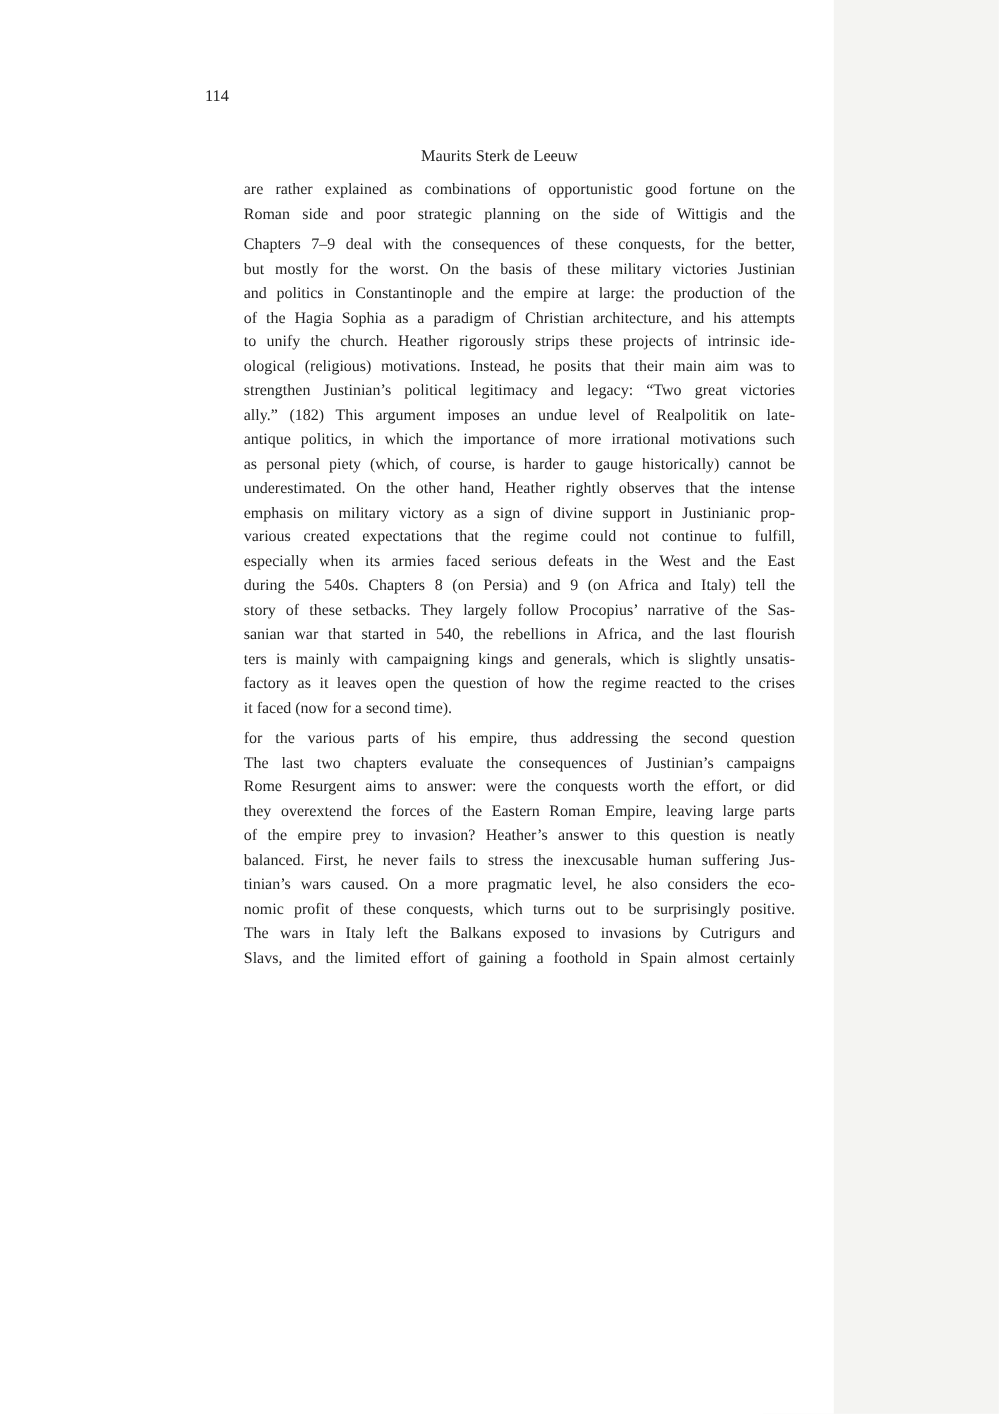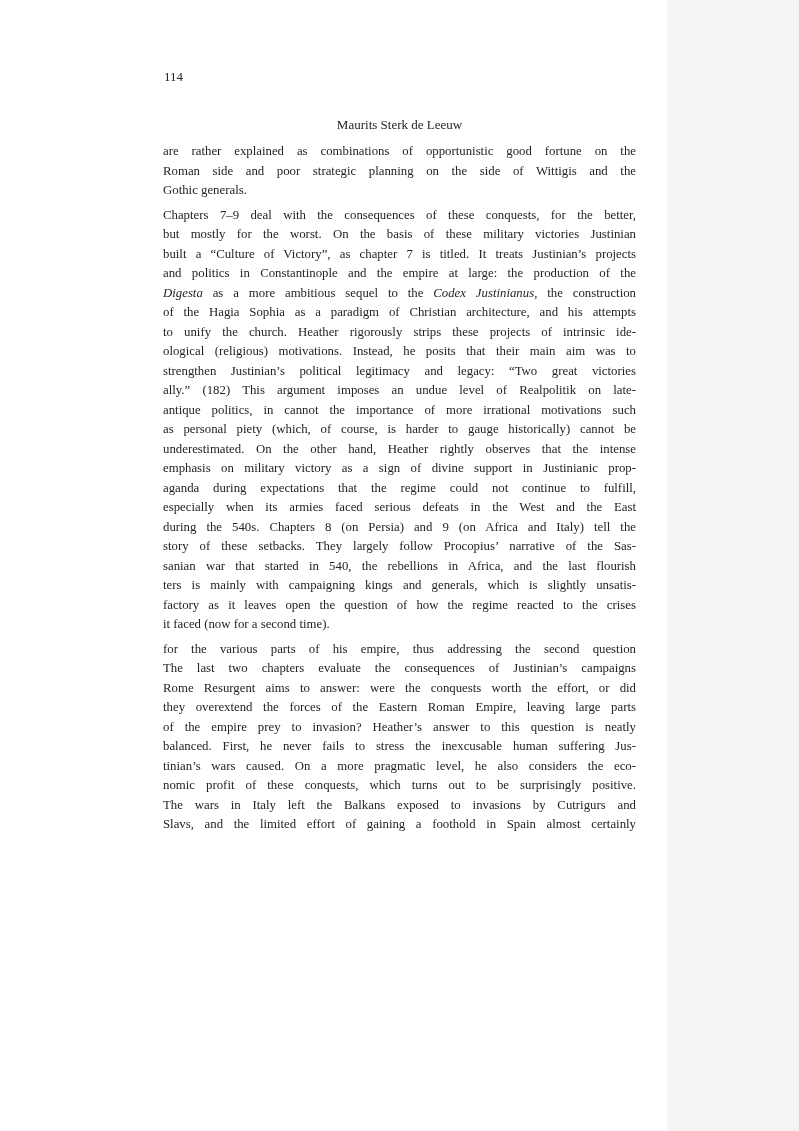--- a/index.html
+++ b/index.html
@@ -49,58 +49,56 @@
     font-size: 12.8px;
     line-height: 19.5px;
   }
   .paragraph { margin: 0; }
   .paragraph + .paragraph { margin-top: 5px; }
   .line {
     text-align: justify;
     text-align-last: justify;
     height: 19.5px;
     white-space: normal;
+    margin-left: 32px;
   }
   .line.line-end {
     text-align-last: left;
   }
   .line em {
     font-style: italic;
   }
 </style>
 </head>
 <body>
 
 <div class="page">
   <div class="page-header">
     <span class="page-number">114</span>
     <span class="running-head">Maurits Sterk de Leeuw</span>
   </div>
   <div class="page-body">
       <div class="paragraph">
         <div class="line"><span>are rather explained as combinations of opportunistic good fortune on the</span></div>
         <div class="line"><span>Roman side and poor strategic planning on the side of Wittigis and the</span></div>
-        <div class="line line-end"><span>Gothic generals.</span></div>
       </div>
       <div class="paragraph">
         <div class="line"><span>Chapters 7–9 deal with the consequences of these conquests, for the better,</span></div>
         <div class="line"><span>but mostly for the worst. On the basis of these military victories Justinian</span></div>
-        <div class="line"><span>built a “Culture of Victory”, as chapter 7 is titled. It treats Justinian’s projects</span></div>
         <div class="line"><span>and politics in Constantinople and the empire at large: the production of the</span></div>
-        <div class="line"><em>Digesta</em><span> as a more ambitious sequel to the </span><em>Codex Justinianus</em><span>, the construction</span></div>
         <div class="line"><span>of the Hagia Sophia as a paradigm of Christian architecture, and his attempts</span></div>
         <div class="line"><span>to unify the church. Heather rigorously strips these projects of intrinsic ide-</span></div>
         <div class="line"><span>ological (religious) motivations. Instead, he posits that their main aim was to</span></div>
         <div class="line"><span>strengthen Justinian’s political legitimacy and legacy: “Two great victories</span></div>
         <div class="line"><span>ally.” (182) This argument imposes an undue level of Realpolitik on late-</span></div>
-        <div class="line"><span>antique politics, in cannot the importance of more irrational motivations such</span></div>
+        <div class="line"><span>antique politics, in which the importance of more irrational motivations such</span></div>
         <div class="line"><span>as personal piety (which, of course, is harder to gauge historically) cannot be</span></div>
         <div class="line"><span>underestimated. On the other hand, Heather rightly observes that the intense</span></div>
         <div class="line"><span>emphasis on military victory as a sign of divine support in Justinianic prop-</span></div>
-        <div class="line"><span>aganda during expectations that the regime could not continue to fulfill,</span></div>
+        <div class="line"><span>various created expectations that the regime could not continue to fulfill,</span></div>
         <div class="line"><span>especially when its armies faced serious defeats in the West and the East</span></div>
         <div class="line"><span>during the 540s. Chapters 8 (on Persia) and 9 (on Africa and Italy) tell the</span></div>
         <div class="line"><span>story of these setbacks. They largely follow Procopius’ narrative of the Sas-</span></div>
         <div class="line"><span>sanian war that started in 540, the rebellions in Africa, and the last flourish</span></div>
         <div class="line"><span>ters is mainly with campaigning kings and generals, which is slightly unsatis-</span></div>
         <div class="line"><span>factory as it leaves open the question of how the regime reacted to the crises</span></div>
         <div class="line line-end"><span>it faced (now for a second time).</span></div>
       </div>
       <div class="paragraph">
         <div class="line"><span>for the various parts of his empire, thus addressing the second question</span></div>

